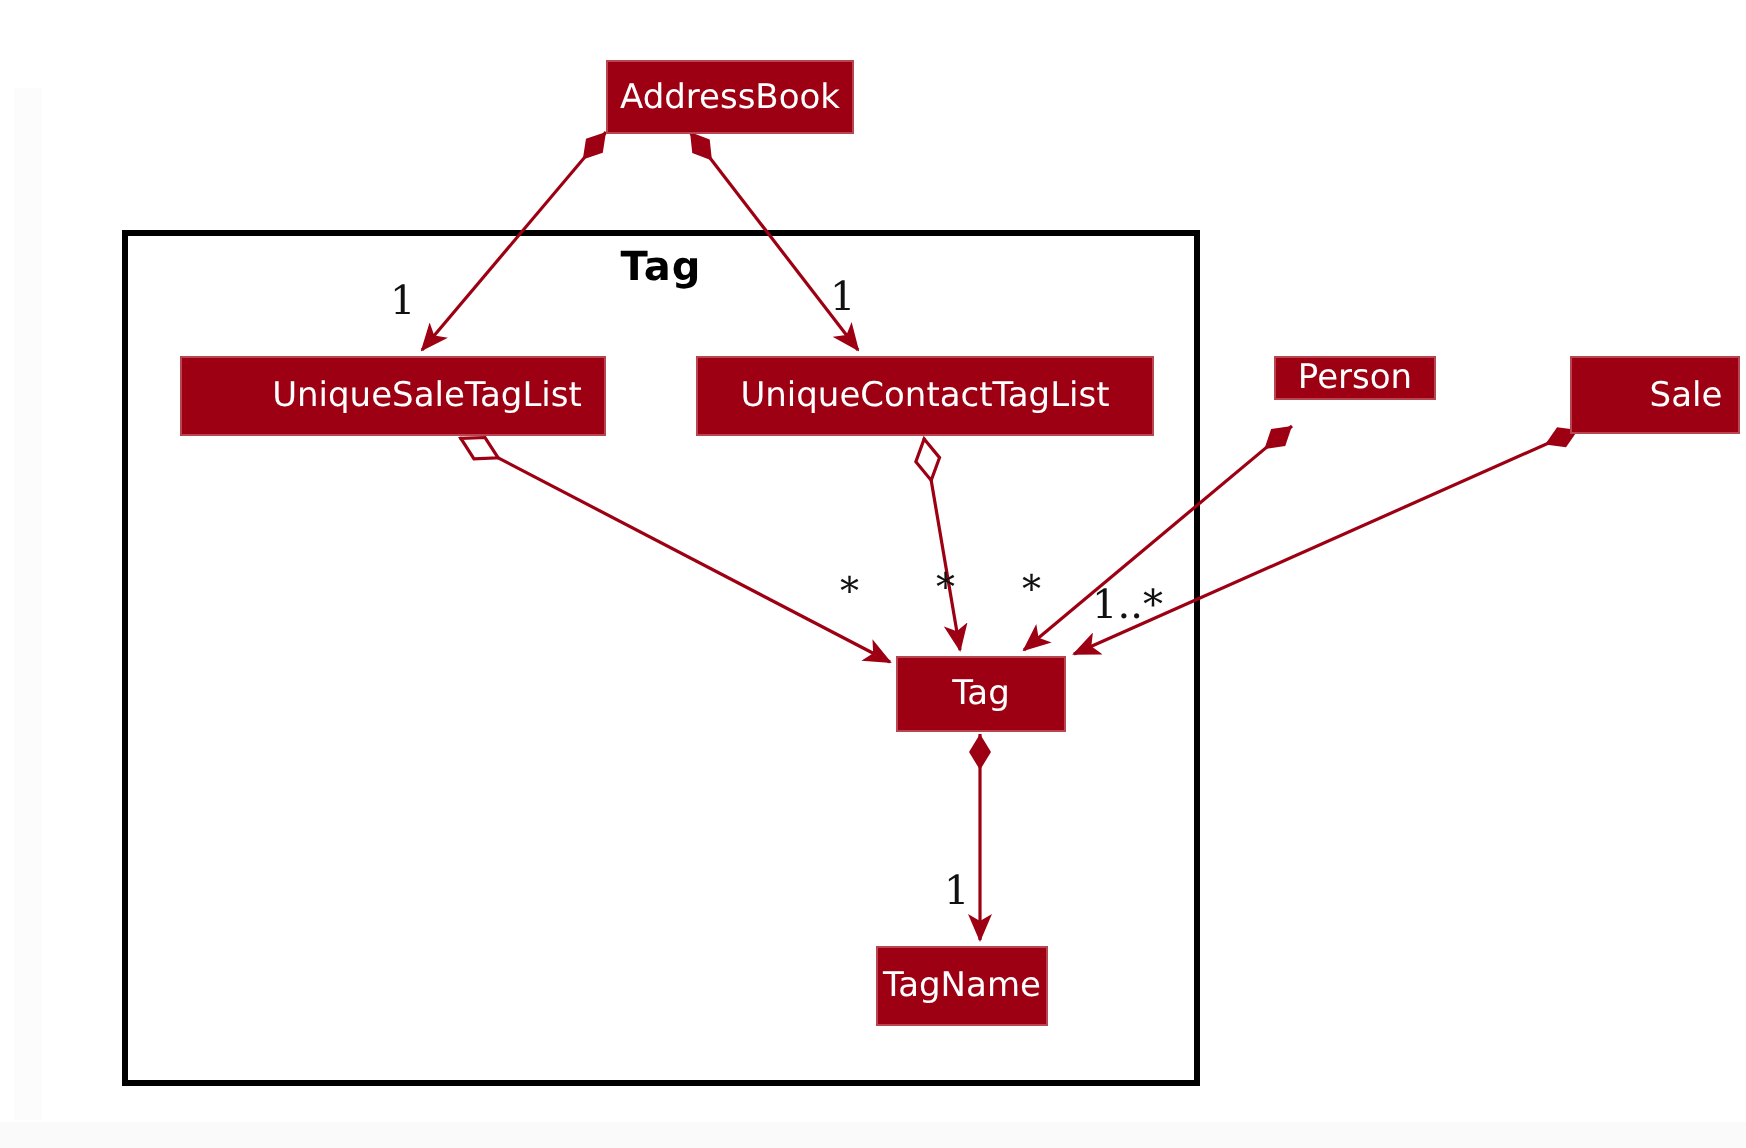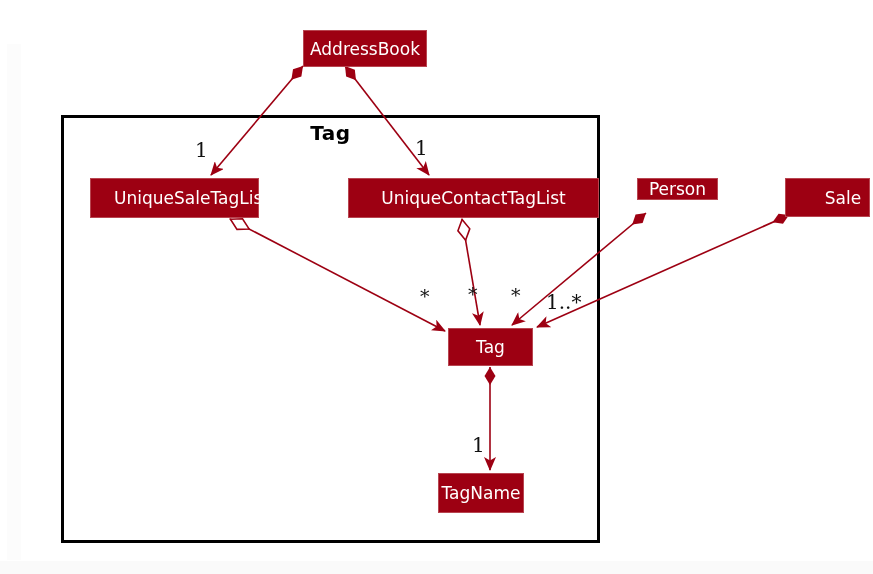--- a/index.html
+++ b/index.html
@@ -81,23 +81,23 @@
     <path d="M345,66 L429,175" stroke="#9D0012" stroke-width="1.6" fill="none" marker-start="url(#mDiamondFilled)" marker-end="url(#mArrow)"></path>
     <path d="M230,219 L445,331" stroke="#9D0012" stroke-width="1.6" fill="none" marker-start="url(#mDiamondOpen)" marker-end="url(#mArrow)"></path>
     <path d="M462,219 L480,325" stroke="#9D0012" stroke-width="1.6" fill="none" marker-start="url(#mDiamondOpen)" marker-end="url(#mArrow)"></path>
     <path d="M646,213 L512,325" stroke="#9D0012" stroke-width="1.6" fill="none" marker-start="url(#mDiamondFilled)" marker-end="url(#mArrow)"></path>
     <path d="M789,215 L537,327" stroke="#9D0012" stroke-width="1.6" fill="none" marker-start="url(#mDiamondFilled)" marker-end="url(#mArrow)"></path>
     <path d="M490,367 L490,470" stroke="#9D0012" stroke-width="1.6" fill="none" marker-start="url(#mDiamondFilled)" marker-end="url(#mArrow)"></path>
   </svg>
 
   <div class="uml-class" style="left:255px; top:30px; width:124px; height:37px;margin-left:48px;">AddressBook</div>
 
-  <div class="uml-class" style="left:90px; top:178px; width:169px; height:40px;padding-left:34px;">UniqueSaleTagList</div>
+  <div class="uml-class" style="left:90px; top:178px; width:213px; height:40px;padding-left:34px;">UniqueSaleTagList</div>
 
-  <div class="uml-class" style="left:348px; top:178px; width:251px; height:40px;">UniqueContactTagList</div>
+  <div class="uml-class" style="left:348px; top:178px; width:229px; height:40px;">UniqueContactTagList</div>
 
   <div class="uml-class" style="left:637px; top:178px; width:81px; height:22px;">Person</div>
 
   <div class="uml-class" style="left:785px; top:178px; width:85px; height:39px;padding-left:31px;">Sale</div>
 
   <div class="uml-class" style="left:448px; top:328px; width:85px; height:38px;">Tag</div>
 
   <div class="uml-class" style="left:438px; top:473px; width:86px; height:40px;">TagName</div>
 
   <div class="mult" style="left:195px; top:140px;">1</div>

